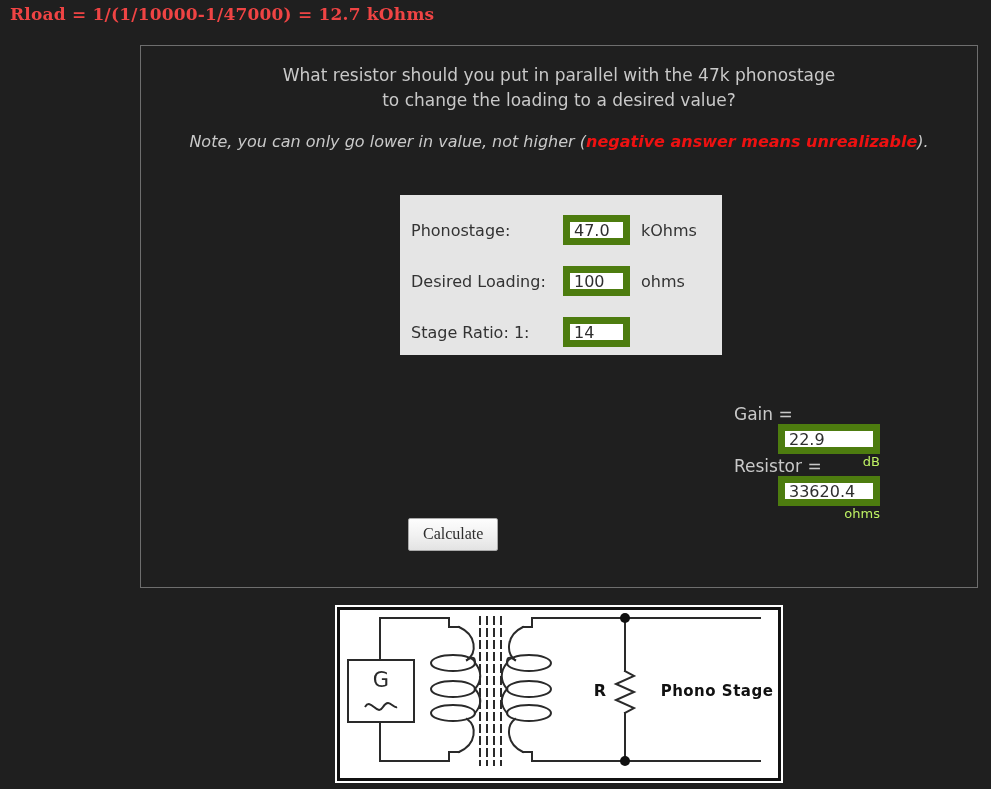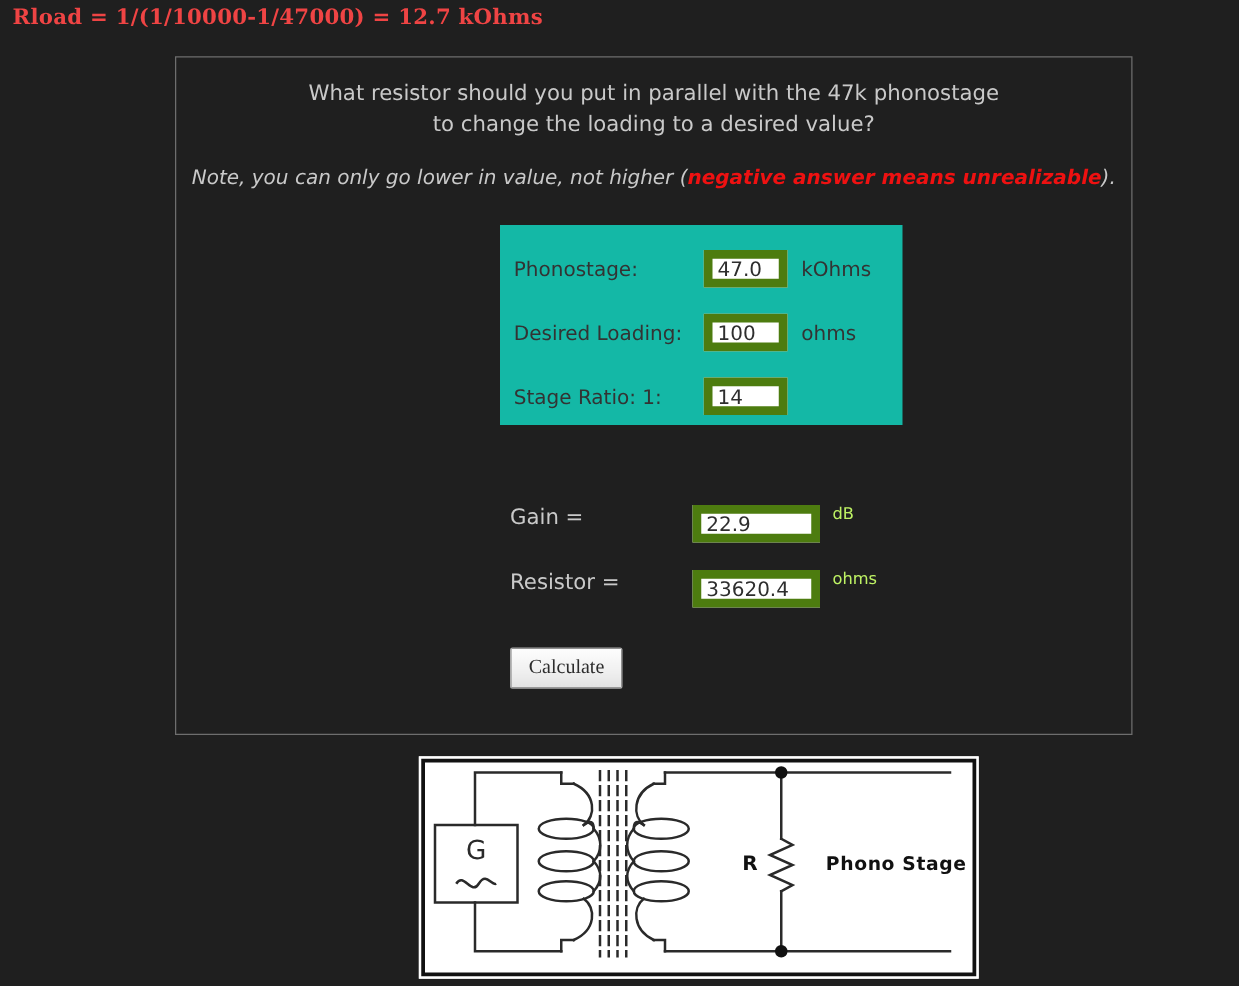--- a/index.html
+++ b/index.html
@@ -24,21 +24,21 @@
     padding: 4px 0 0 10px;
     letter-spacing: 0.2px;
     white-space: nowrap;
   }
 
   
   .calc-panel {
     position: absolute;
     left: 140px;
     top: 45px;
-    width: 766px;
+    width: 838px;
     height: 543px;
     border: 1px solid #6e6e6e;
     box-sizing: border-box;
   }
 
   .prompt {
     text-align: center;
     font-size: 17px;
     color: #c9c9c9;
     line-height: 1.45;
@@ -57,24 +57,24 @@
   .note .warn {
     color: #ee1111;
     font-weight: bold;
     font-style: italic;
   }
 
   
   .input-box {
     position: absolute;
     left: 259px;
-    top: 134px;
+    top: 149px;
     width: 322px;
     height: 160px;
-    background: #14b8a6;
+    background: #e5e5e5;
   }
   .field-row {
     display: flex;
     align-items: center;
     height: 50px;
     padding-left: 11px;
   }
   .field-row:nth-child(1) { margin-top: 10px; }
   .field-row:nth-child(2) { margin-top: 1px; }
   .field-row:nth-child(3) { margin-top: 1px; }
@@ -104,22 +104,23 @@
 
   
   .results {
     position: absolute;
     left: 259px;
     top: 358px;
     width: 480px;
   }
   .res-row {
     display: flex;
-    align-items: flex-start;
+    align-items: flex-end;
     height: 52px;
+    flex-direction: column;
   }
   .res-label {
     font-size: 17px;
     color: #c9c9c9;
     width: 154px;
     flex: none;
     padding-left: 8px;
     box-sizing: border-box;
   }
   .txtbox.wide { width: 102px; height: 30px; }

